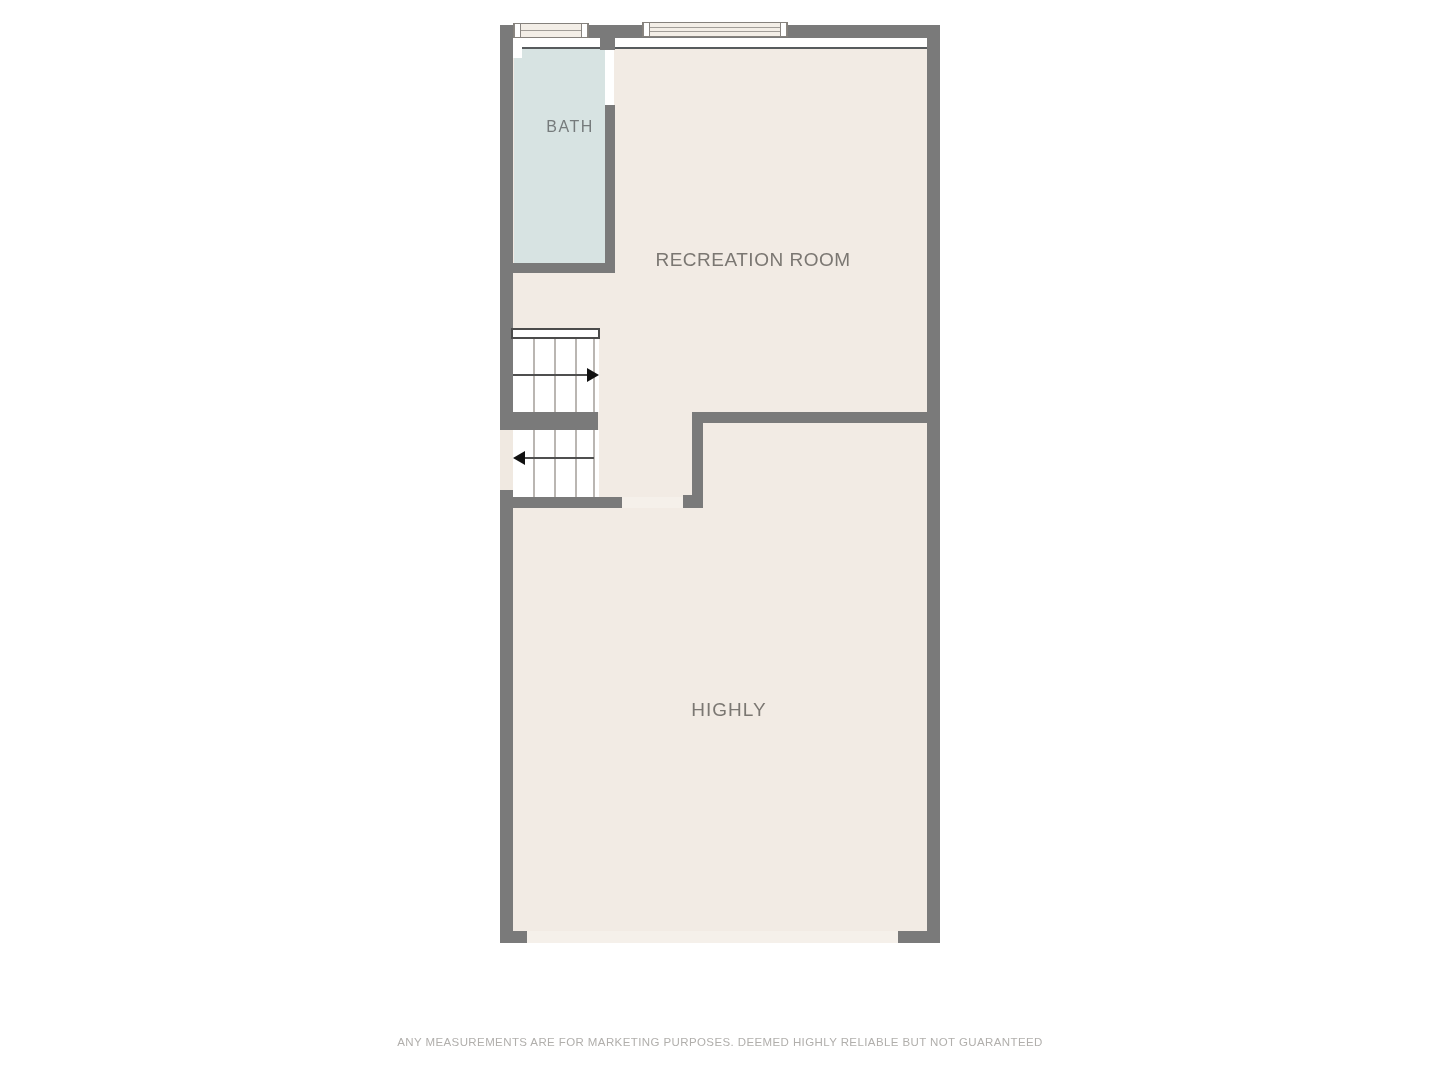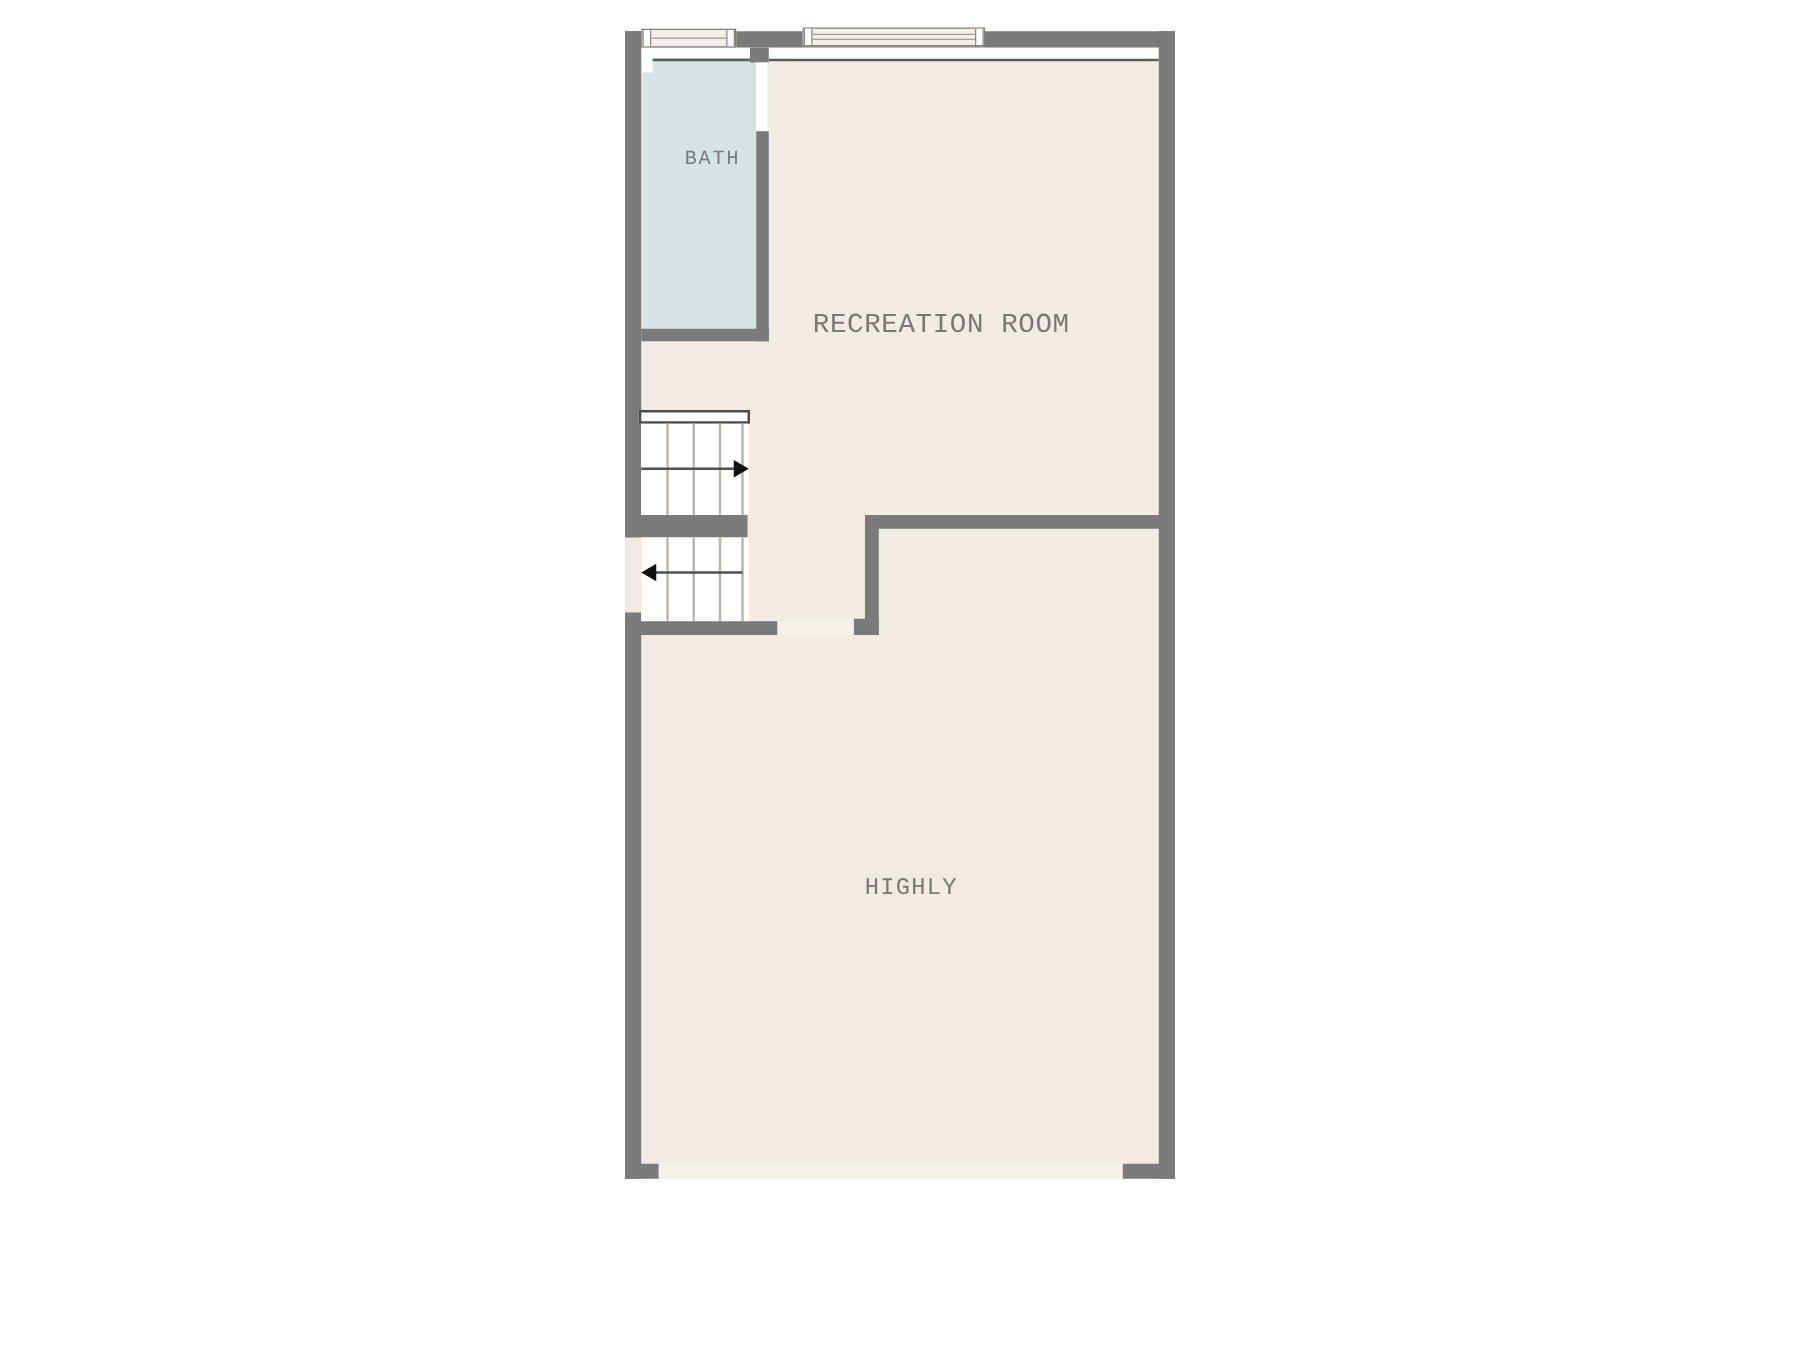--- a/index.html
+++ b/index.html
@@ -63,23 +63,23 @@
   
   .window{background:#f3eee7;border:1px solid #85817c;}
   .window-1{left:513px;top:23px;width:76px;height:15px;}
   .window-2{left:642px;top:22px;width:146px;height:15px;}
   .cap{position:absolute;top:0;width:7px;height:100%;background:#ffffff;border-left:1px solid #8a8682;border-right:1px solid #8a8682;box-sizing:border-box;}
   .cap-l{left:0;} .cap-r{right:0;}
   .pane{position:absolute;left:7px;right:7px;height:1px;background:#a19d98;}
   .pane-mid{top:6px;} .pane-a{top:4px;} .pane-b{top:8px;}
 
   
-  .room-label{position:absolute;transform:translate(-50%,-50%);color:#7b7772;letter-spacing:1px;white-space:nowrap;font-family:Liberation Mono, monospace;}
+  .room-label{position:absolute;transform:translate(-50%,-50%);color:#7b7772;letter-spacing:1px;white-space:nowrap;}
   .label-bath{left:570px;top:127px;font-size:16px;color:#767b7c;letter-spacing:1.5px;}
-  .label-rec{left:753px;top:260px;font-size:22px;letter-spacing:0.5px;}
+  .label-rec{left:753px;top:260px;font-size:19px;letter-spacing:0.5px;}
   .label-garage{left:729px;top:710px;font-size:19px;letter-spacing:1px;}
 
   .disclaimer{position:absolute;left:0;top:1036px;width:100%;text-align:center;
     font-size:11.5px;letter-spacing:0.4px;color:#b1afac;}
 </style>
 </head>
 <body>
 
 <div class="stage">
 
@@ -138,13 +138,14 @@
     <div class="cap cap-l"></div>
     <div class="pane pane-a"></div>
     <div class="pane pane-b"></div>
     <div class="cap cap-r"></div>
   </div>
 
   <div class="room-label label-bath">BATH</div>
   <div class="room-label label-rec">RECREATION ROOM</div>
   <div class="room-label label-garage">HIGHLY</div>
 
+  <div class="disclaimer">ANY MEASUREMENTS ARE FOR MARKETING PURPOSES. DEEMED HIGHLY RELIABLE BUT NOT GUARANTEED</div>
 </div>
 
 </body></html>

